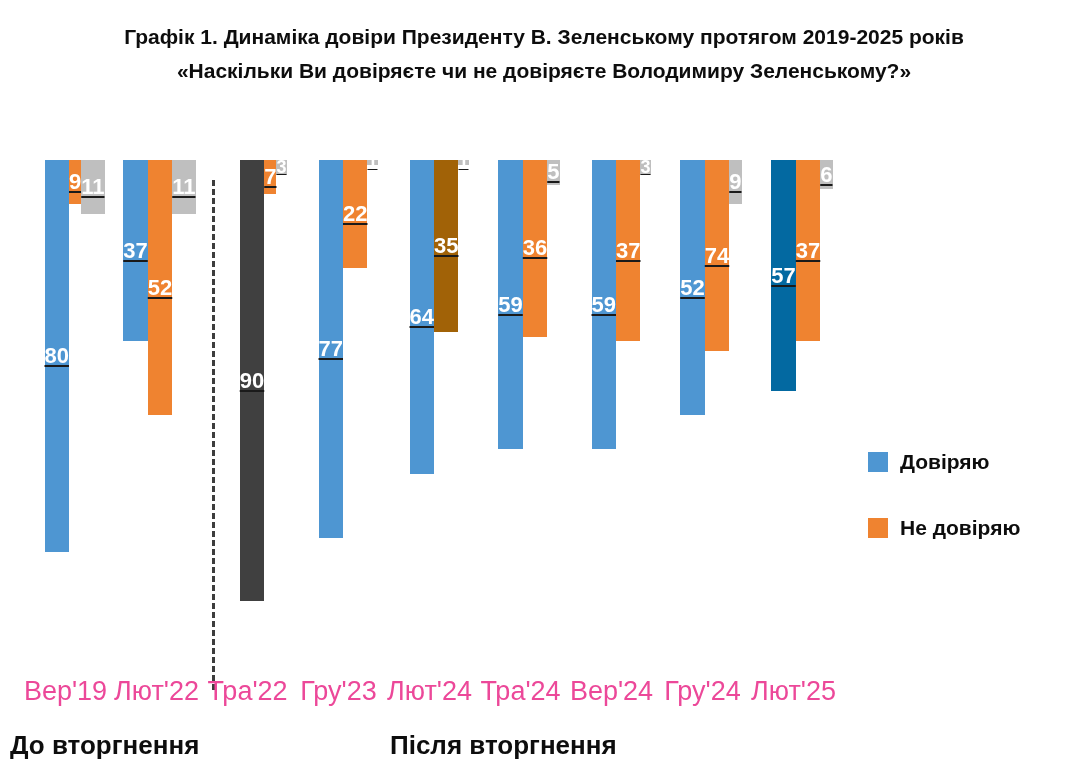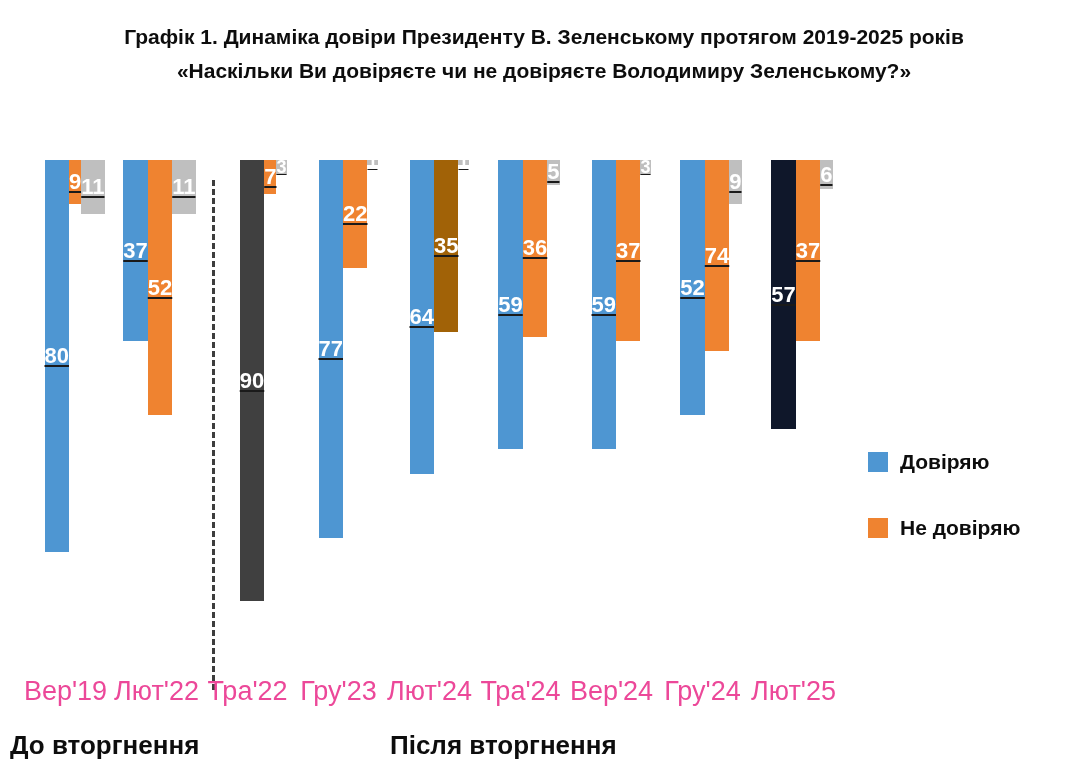--- a/index.html
+++ b/index.html
@@ -201,21 +201,21 @@
         </div>
         <div class="bar-slot">
           <div class="bar-col">
             <div class="seg trust" style="height: 255px; background: rgb(78, 150, 210);">52</div>
             <div class="seg distrust" style="height: 191.25px; background: rgb(239, 131, 48);">74</div>
             <div class="seg hard" style="height: 44.1346px; background: rgb(191, 191, 191);">9</div>
           </div>
         </div>
         <div class="bar-slot">
           <div class="bar-col">
-            <div class="seg trust" style="height: 269px; background: #0f172a;">57</div>
+            <div class="seg trust" style="height: 231px; background: #0369a1;">57</div>
             <div class="seg distrust" style="height: 181.442px; background: rgb(239, 131, 48);">37</div>
             <div class="seg hard" style="height: 29.4231px; background: rgb(191, 191, 191);">6</div>
           </div>
         </div>
       </div>
     <div class="divider"></div>
     <div class="cat-labels" id="cat-labels">
         <div class="cat">Вер'19</div>
         <div class="cat">Лют'22</div>
         <div class="cat">Тра'22</div>

